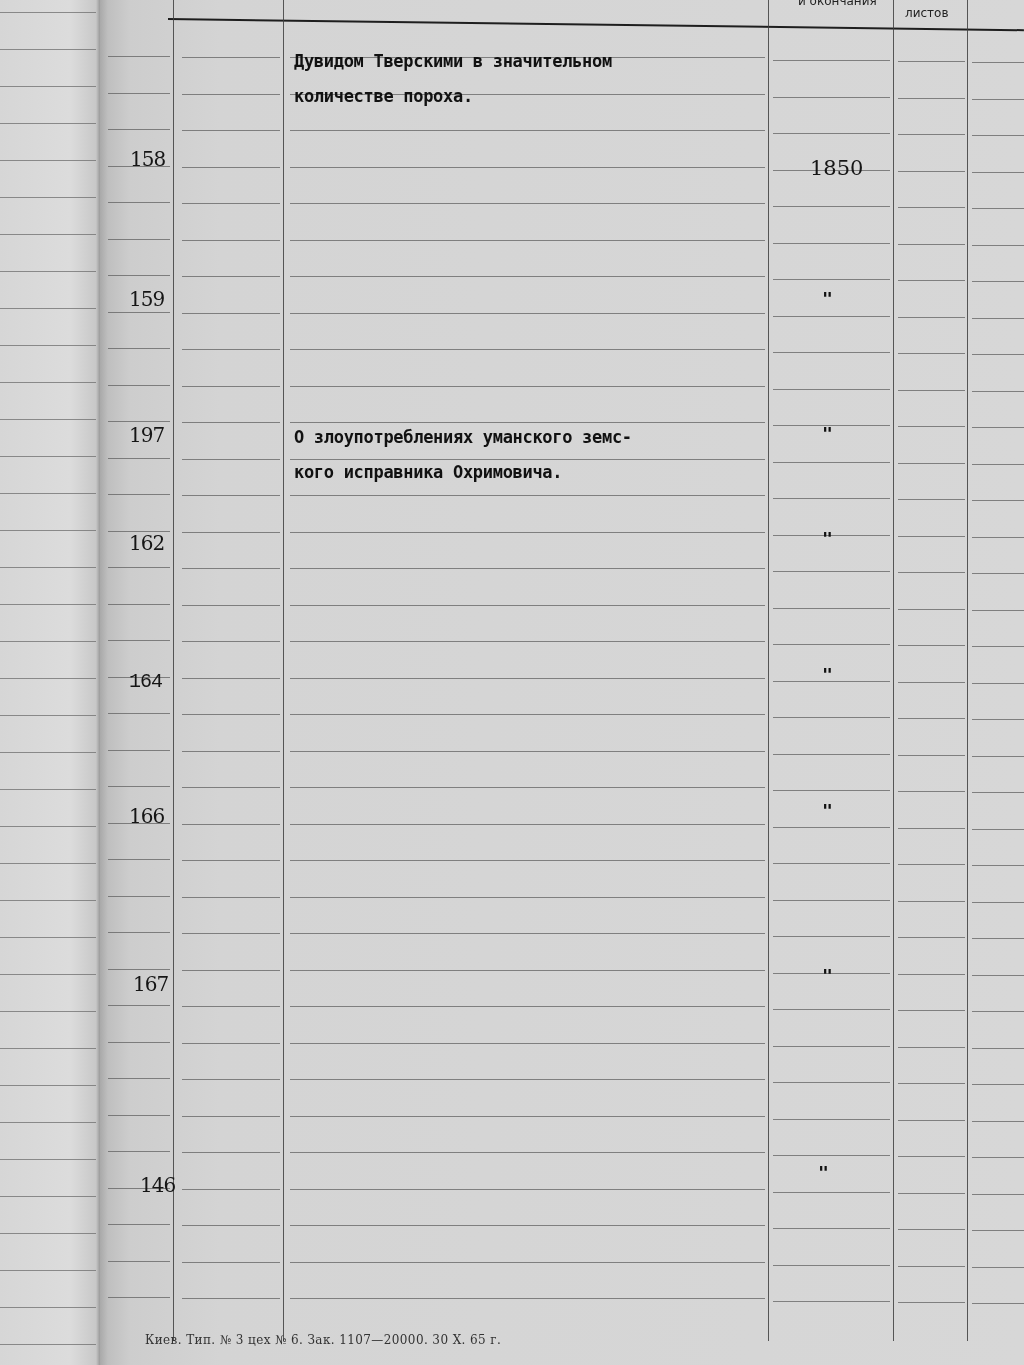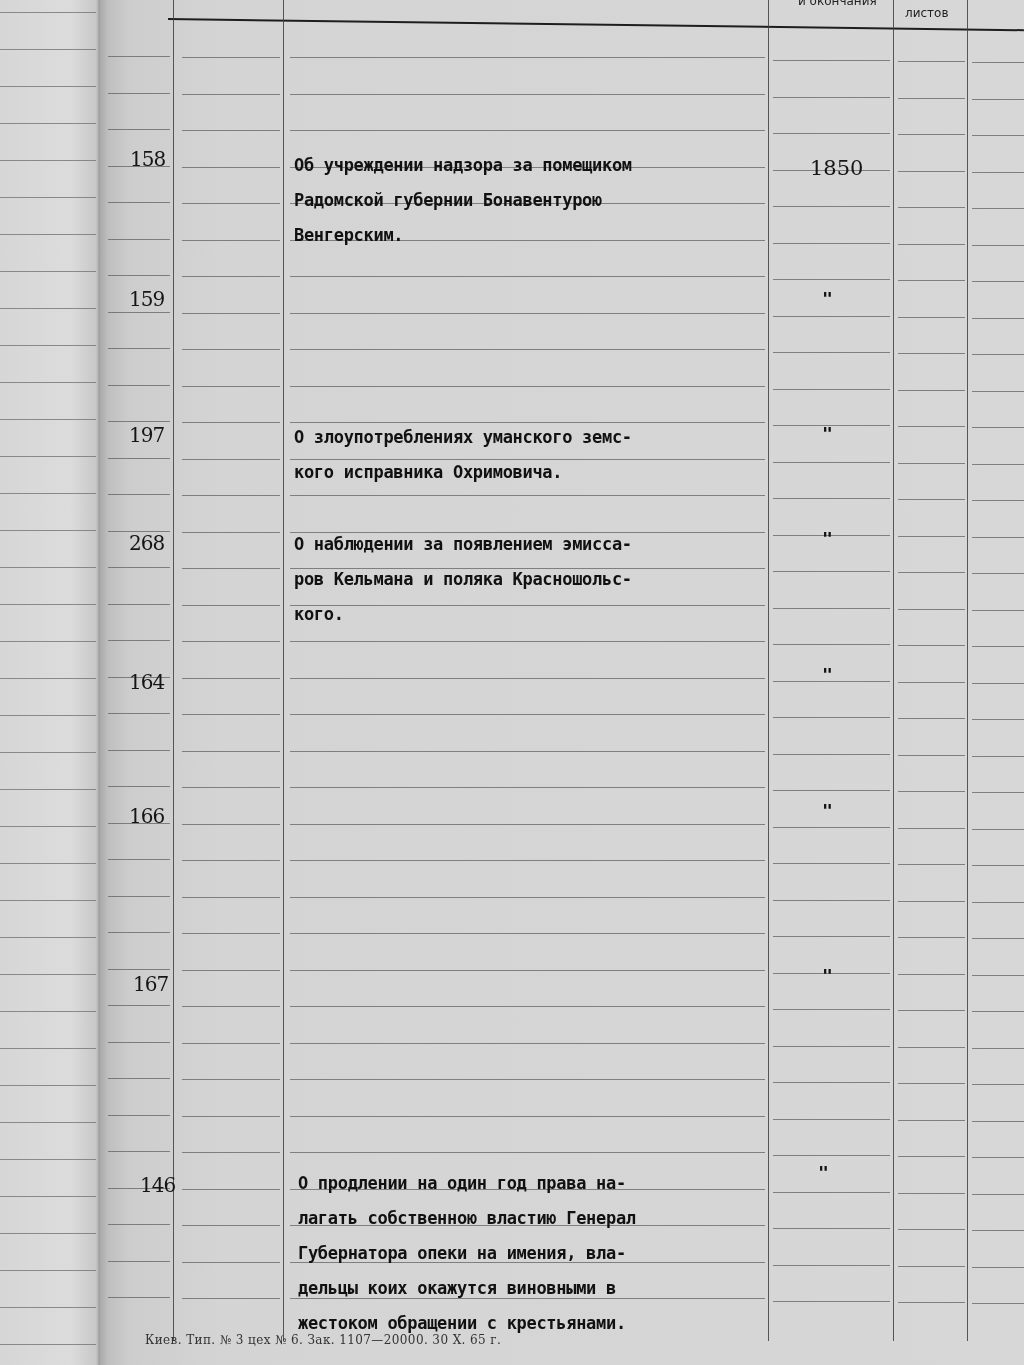--- a/index.html
+++ b/index.html
@@ -279,52 +279,43 @@
       <div class="rule" style="left: 798px; width: 67px; top: 1265.5px;"></div>
       <div class="rule" style="left: 872px; width: 52px; top: 1266.5px;"></div>
       <div class="rule" style="left: 8px; width: 62px; top: 1297px;"></div>
       <div class="rule" style="left: 82px; width: 98px; top: 1298px;"></div>
       <div class="rule" style="left: 190px; width: 475px; top: 1298px;"></div>
       <div class="rule" style="left: 673px; width: 117px; top: 1301px;"></div>
       <div class="rule" style="left: 798px; width: 67px; top: 1302px;"></div>
       <div class="rule" style="left: 872px; width: 52px; top: 1303px;"></div>
     </div>
 
+  <div class="entry" style="top:44px;">Дувидом Тверскими в значительном
+количестве пороха.</div>
 
   <div class="num" style="left:30px;top:147px;">158</div>
-  <div class="entry" style="top:148px;">Об учреждении надзора за помещиком
-Радомской губернии Бонавентурою
-Венгерским.</div>
   <div class="date" style="left:710px;top:156px;">1850</div>
 
   <div class="num" style="left:29px;top:287px;">159</div>
   <div class="ditto" style="left:722px;top:288px;">"</div>
 
   <div class="num" style="left:29px;top:423px;">197</div>
   <div class="entry" style="top:420px;">О злоупотреблениях уманского земс-
 кого исправника Охримовича.</div>
   <div class="ditto" style="left:722px;top:423px;">"</div>
 
-  <div class="num" style="left:29px;top:531px;">268</div>
-  <div class="entry" style="top:527px;">О наблюдении за появлением эмисса-
-ров Кельмана и поляка Красношольс-
-кого.</div>
+  <div class="num" style="left:29px;top:531px;">162</div>
   <div class="ditto" style="left:722px;top:528px;">"</div>
 
-  <div class="num" style="left:29px;top:670px;">164</div>
+  <div class="num" style="left:29px;top:670px;font-family:Liberation Mono, monospace;">164</div>
   <div class="ditto" style="left:722px;top:664px;">"</div>
 
   <div class="num" style="left:29px;top:804px;">166</div>
   <div class="ditto" style="left:722px;top:800px;">"</div>
 
   <div class="num" style="left:33px;top:972px;">167</div>
   <div class="ditto" style="left:722px;top:965px;">"</div>
 
   <div class="num" style="left:40px;top:1173px;">146</div>
-  <div class="entry" style="left:198px;top:1166px;">О продлении на один год права на-
-лагать собственною властию Генерал
-Губернатора опеки на имения, вла-
-дельцы коих окажутся виновными в
-жестоком обращении с крестьянами.</div>
   <div class="ditto" style="left:718px;top:1162px;">"</div>
 </div>
 
 <div class="footer" style="left:145px;">Киев. Тип. № 3 цех № 6. Зак. 1107—20000. 30 X. 65 г.</div>
 
 </body></html>

